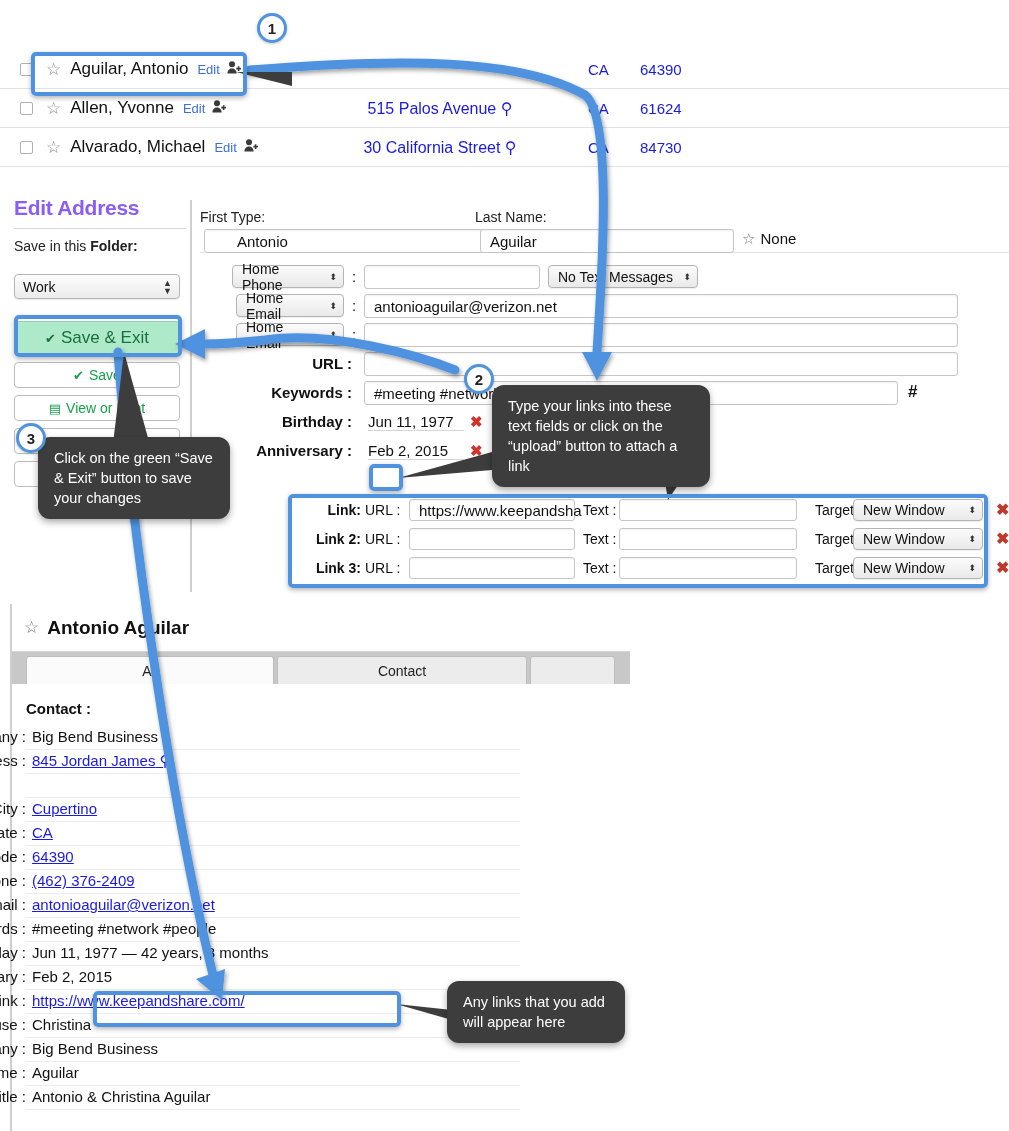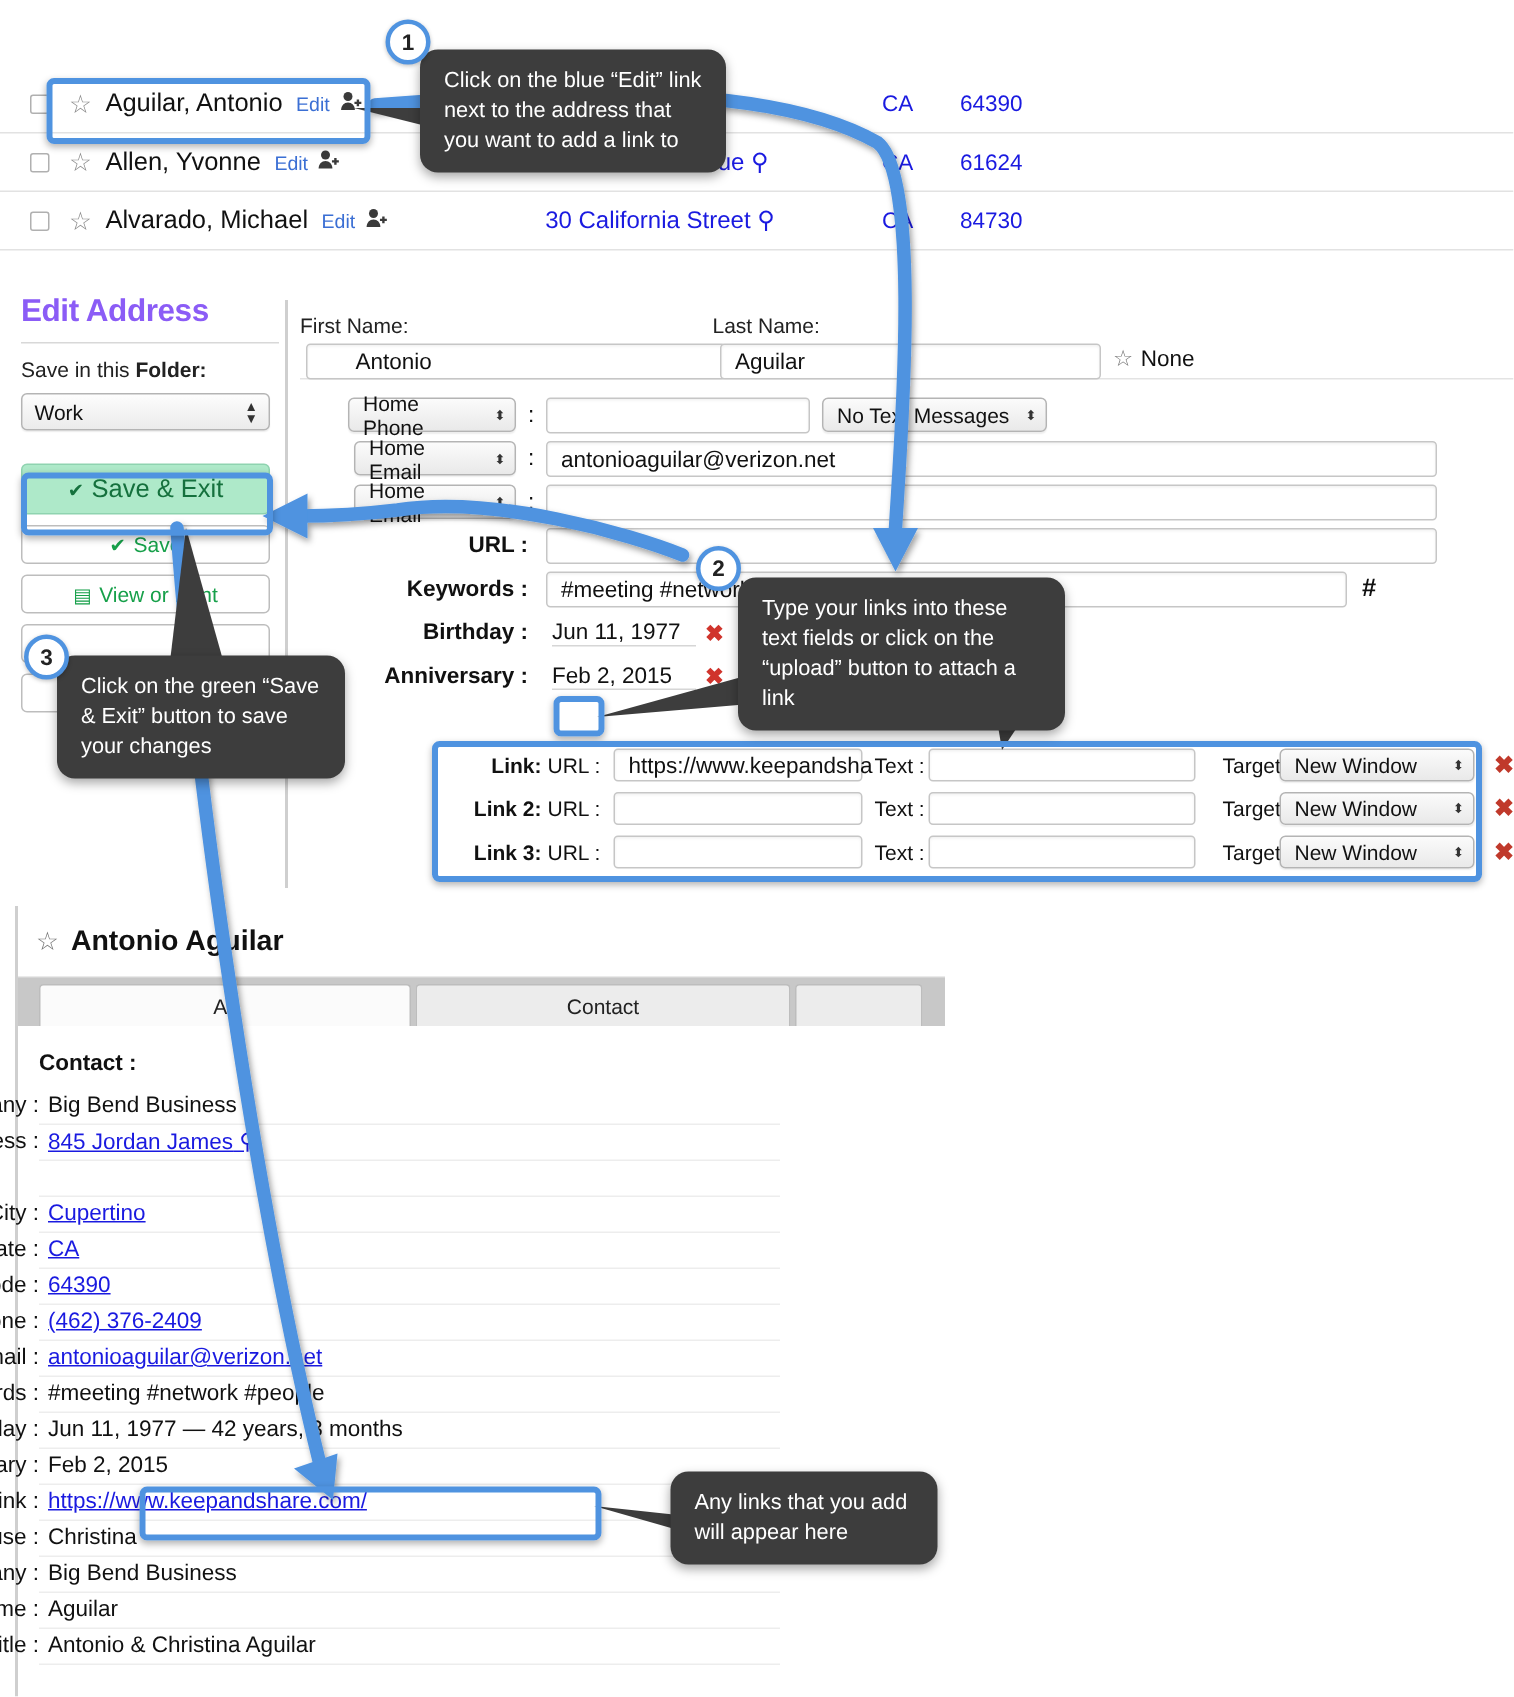--- a/index.html
+++ b/index.html
@@ -40,21 +40,21 @@
   .row .zip { position:absolute; left:640px; color:#1a1ae0; font-size:15px; }
 
   
   .editpanel { position:absolute; left:0; top:196px; width:1009px; height:400px; }
   .sidebar { position:absolute; left:14px; top:0; width:172px; }
   .ea-title {
     font-size:21px; font-weight:bold; color:#8b5cf6;
     letter-spacing:-.3px; margin:0 0 8px 0;
   }
   .ea-rule { border-top:1px solid #d8d8d8; margin:0 0 9px 0; }
-  .ea-save-label { font-size:14px; color:#222; margin-bottom:8px; }
+  .ea-save-label { font-size:14px; color:#222; margin-bottom:20px; }
   .ea-save-label b { font-weight:bold; }
   .sel {
     position:relative; width:166px; height:25px;
     background:linear-gradient(#fdfdfd,#ebebeb);
     border:1px solid #b4b4b4; border-radius:4px;
     font-size:14px; color:#111;
     display:flex; align-items:center; padding-left:8px;
     box-shadow:0 1px 1px rgba(0,0,0,.08);
   }
   .sel .arrows {
@@ -276,21 +276,21 @@
       </div>
       <div class="btn blank">&nbsp;</div>
       <div class="btn blank">&nbsp;</div>
     </div>
 
     <div class="vline"></div>
 
     <div class="form">
 
       <div class="fname-row">
-        <div class="flabel l1">First Name:</div>
+        <div class="flabel l1">First Type:</div>
         <div class="flabel l2">Last Name:</div>
         <div class="tin i1">Antonio</div>
         <div class="tin i2">Aguilar</div>
         <div class="none">
           <span class="star">☆</span><span>None</span>
         </div>
       </div>
 
       <div class="hrule"></div>
 
@@ -518,21 +518,20 @@
       <path d="M452 1010 L396 1004 L452 1020 Z" fill="#3d3d3d"></path>
     </g>
   </svg>
 
   <div class="hl" style="left:31px;  top:52px;  width:216px; height:44px;"></div>
   <div class="hl" style="left:14px;  top:315px; width:168px; height:42px;"></div>
   <div class="hl" style="left:369px; top:464px; width:34px;  height:27px;"></div>
   <div class="hl" style="left:288px; top:494px; width:700px; height:94px;"></div>
   <div class="hl" style="left:93px;  top:991px; width:308px; height:36px;"></div>
 
-  <div class="bubble" style="left:280px; top:33px; width:204px;">Click on the blue “Edit” link next to the address that you want to add a link to</div>
   <div class="bubble" style="left:492px; top:385px; width:218px;">Type your links into these text fields or click on the “upload” button to attach a link</div>
   <div class="bubble" style="left:38px;  top:437px; width:192px;">Click on the green “Save &amp; Exit” button to save your changes</div>
   <div class="bubble" style="left:447px; top:981px; width:178px;">Any links that you add will appear here</div>
 
   <div class="badge" style="left:257px; top:13px;">1</div>
   <div class="badge" style="left:464px; top:364px;">2</div>
   <div class="badge" style="left:16px;  top:423px;">3</div>
 
 </div>
 

